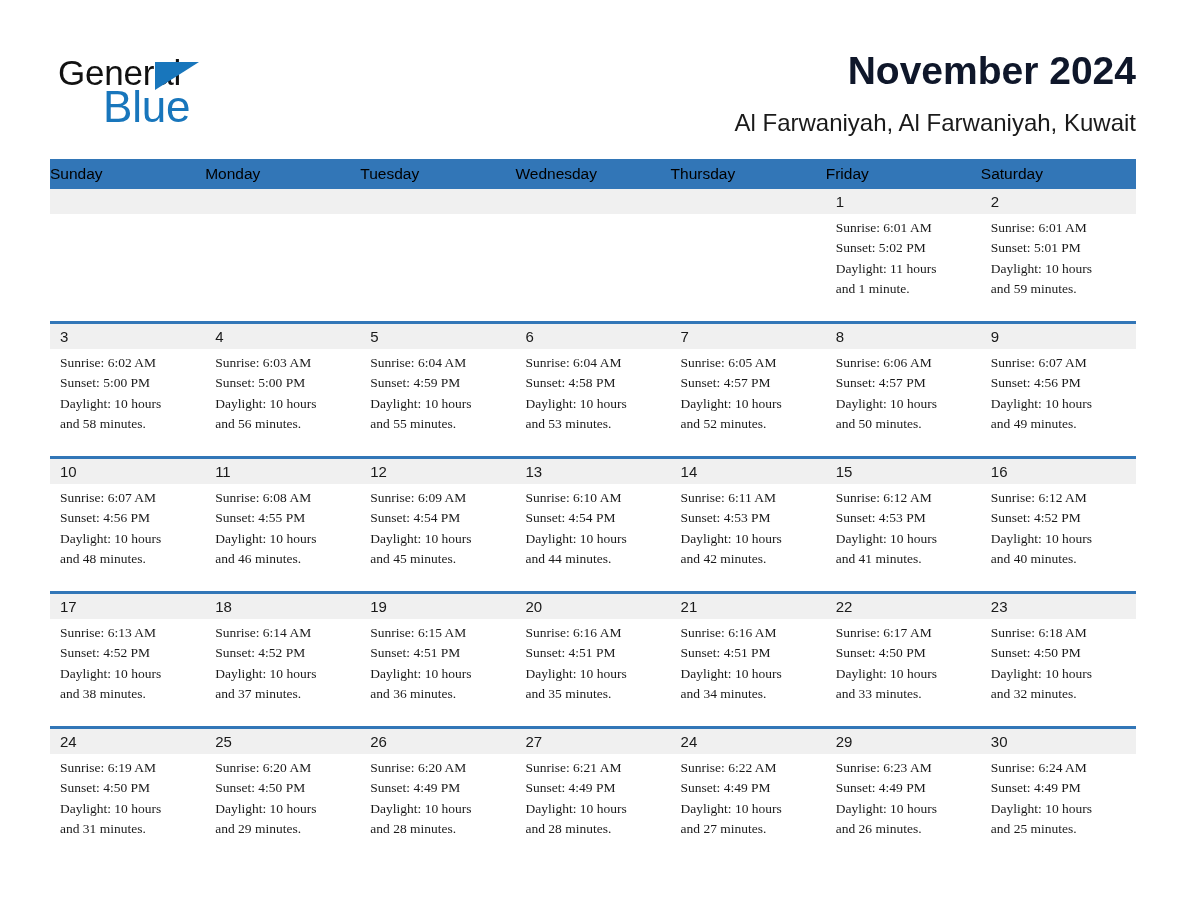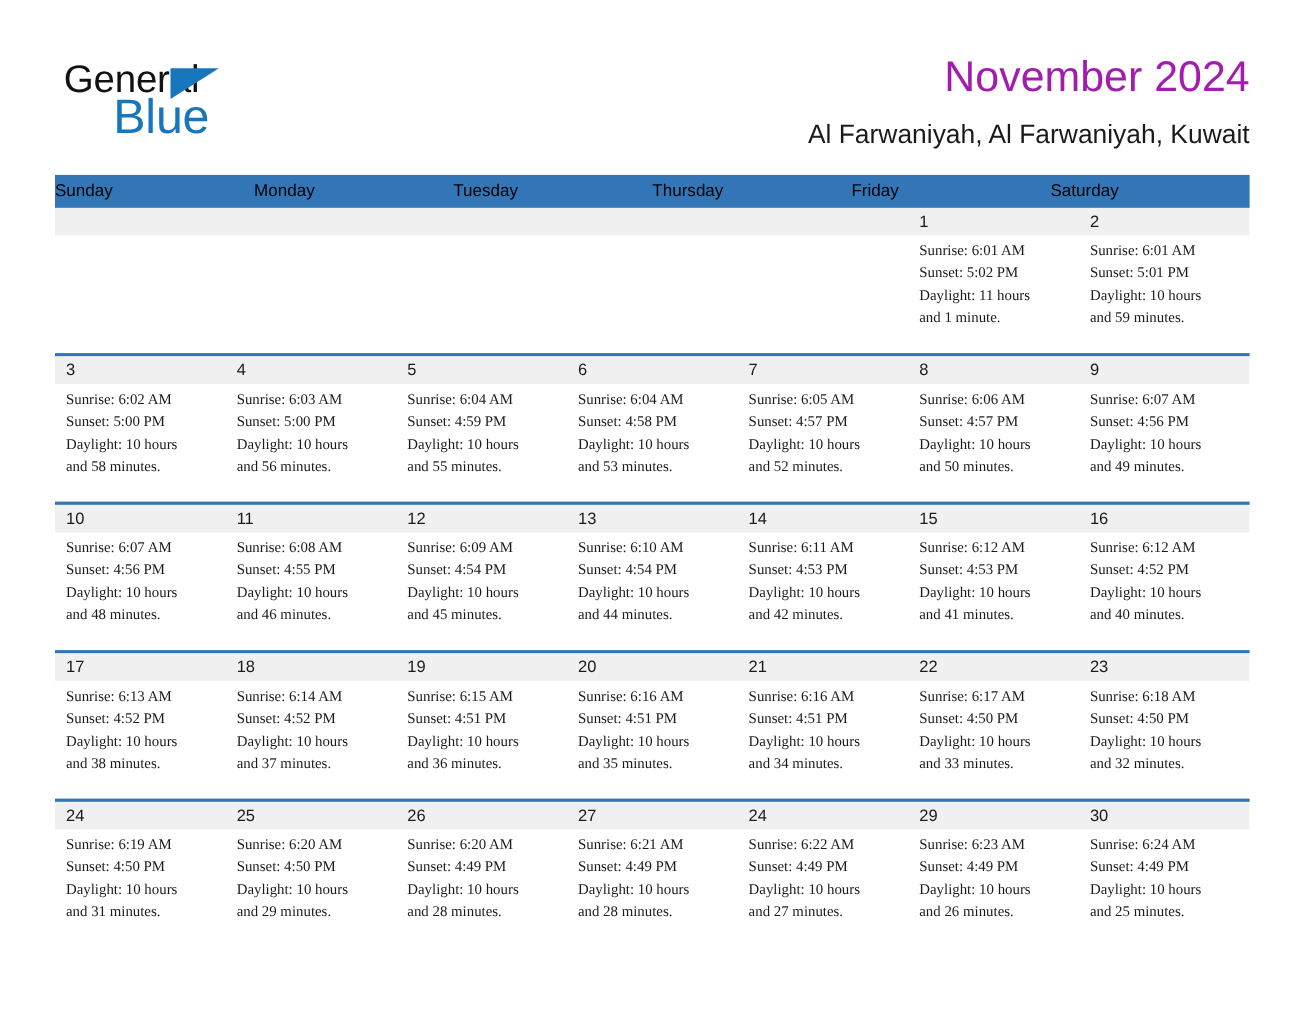--- a/index.html
+++ b/index.html
@@ -67,22 +67,22 @@
   }
   .title-block {
     position: absolute;
     right: 0;
     top: 0;
     text-align: right;
   }
   .cal-title {
     font-size: 39px;
     line-height: 46px;
-    color: #a21caf;
-    font-weight: normal;
+    color: #0f172a;
+    font-weight: bold;
     margin: 0;
     white-space: nowrap;
   }
   .cal-subtitle {
     font-size: 24px;
     line-height: 30px;
     color: #1a1a1a;
     margin: 14px 0 0 0;
     font-weight: normal;
     white-space: nowrap;
@@ -175,20 +175,21 @@
       <h2 class="cal-subtitle">Al Farwaniyah, Al Farwaniyah, Kuwait</h2>
     </div>
 
   </div>
 
   <div class="calendar">
     <div class="weekday-row" id="weekday-row">
         <div class="weekday">Sunday</div>
         <div class="weekday">Monday</div>
         <div class="weekday">Tuesday</div>
+        <div class="weekday">Wednesday</div>
         <div class="weekday">Thursday</div>
         <div class="weekday">Friday</div>
         <div class="weekday">Saturday</div>
       </div>
     <div id="weeks-container">
         <div class="week">
           <div class="daynum-band">
             <div class="daynum-cell"></div>
             <div class="daynum-cell"></div>
             <div class="daynum-cell"></div>

